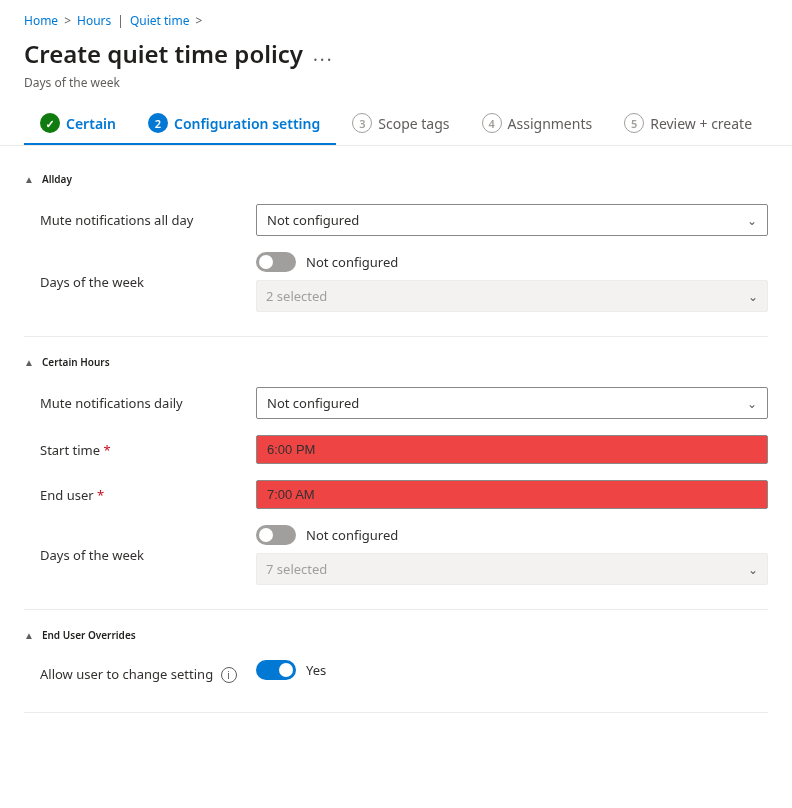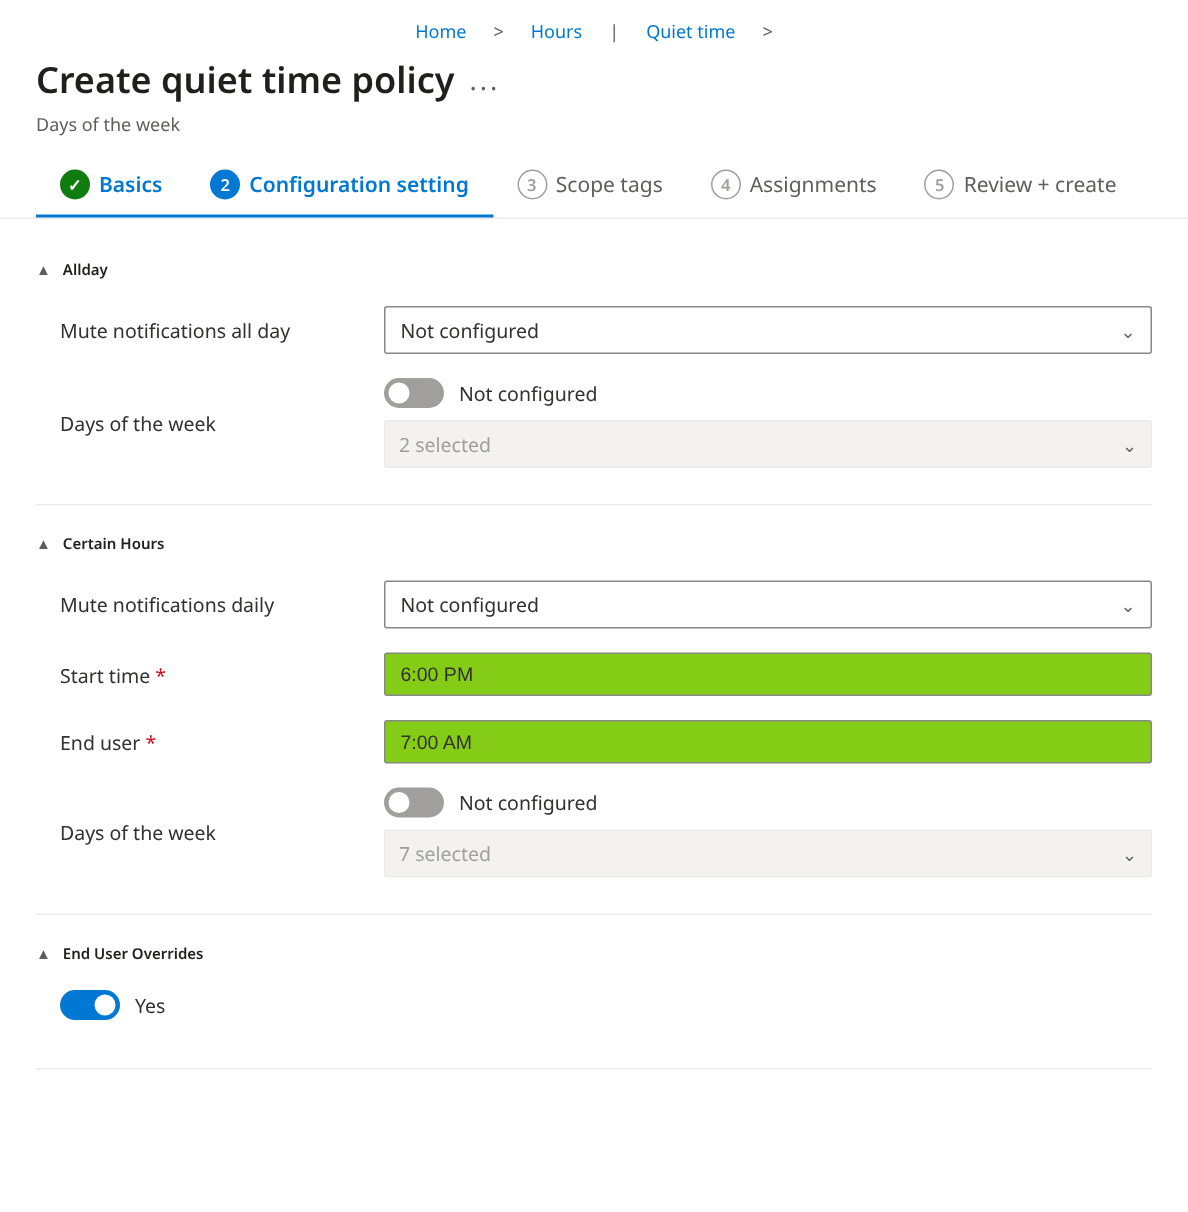--- a/index.html
+++ b/index.html
@@ -7,25 +7,24 @@
       font-family: "Segoe UI", system-ui, sans-serif;
       font-size: 14px;
       color: #333;
       background: #fff;
       width: 792px;
       min-height: 808px;
     }
     .breadcrumb {
       display: flex;
       align-items: center;
-      gap: 18px;
+      gap: 6px;
       padding: 12px 24px 4px;
       font-size: 12px;
       color: #0078d4;
-      justify-content: center;
     }
     .breadcrumb span { color: #605e5c; font-size: 12px; }
     .breadcrumb a { color: #0078d4; text-decoration: none; font-size: 12px; }
     .breadcrumb .separator { color: #605e5c; }
     .page-header {
       padding: 4px 24px 4px;
       display: flex;
       align-items: center;
       gap: 10px;
     }
@@ -150,21 +149,21 @@
     }
     .dropdown-caret { color: #605e5c; font-size: 12px; }
     .text-input {
       border: 1px solid #8a8886;
       border-radius: 2px;
       padding: 6px 10px;
       font-size: 13px;
       color: #323130;
       width: 100%;
       min-width: 440px;
-      background: #84cc16;
+      background: #ef4444;
     }
     .toggle-row {
       display: flex;
       align-items: center;
       gap: 10px;
       margin-bottom: 8px;
     }
     .toggle {
       position: relative;
       width: 40px;
@@ -239,21 +238,21 @@
 
 <div class="page-header">
   <h1 class="page-title">Create quiet time policy</h1>
   <span class="more-icon">...</span>
 </div>
 <div class="page-subtitle">Days of the week</div>
 
 <div class="tabs">
   <div class="tab active">
     <div class="tab-circle done">✓</div>
-    <span>Basics</span>
+    <span>Certain</span>
   </div>
   <div class="tab active">
     <div class="tab-circle active">2</div>
     <span>Configuration setting</span>
   </div>
   <div class="tab">
     <div class="tab-circle inactive">3</div>
     <span>Scope tags</span>
   </div>
   <div class="tab">
@@ -352,20 +351,24 @@
     </div>
   </div>
 
   <div class="section">
     <div class="section-header">
       <span class="chevron-icon">▲</span>
       <span class="section-title">End User Overrides</span>
     </div>
 
     <div class="field-row">
+      <div class="field-label">
+        <span>Allow user to change setting</span>
+        <span class="info-icon">i</span>
+      </div>
       <div class="field-control">
         <div class="toggle-row">
           <div class="toggle">
             <div class="toggle-track on">
               <div class="toggle-thumb"></div>
             </div>
           </div>
           <span class="toggle-label">Yes</span>
         </div>
       </div>

